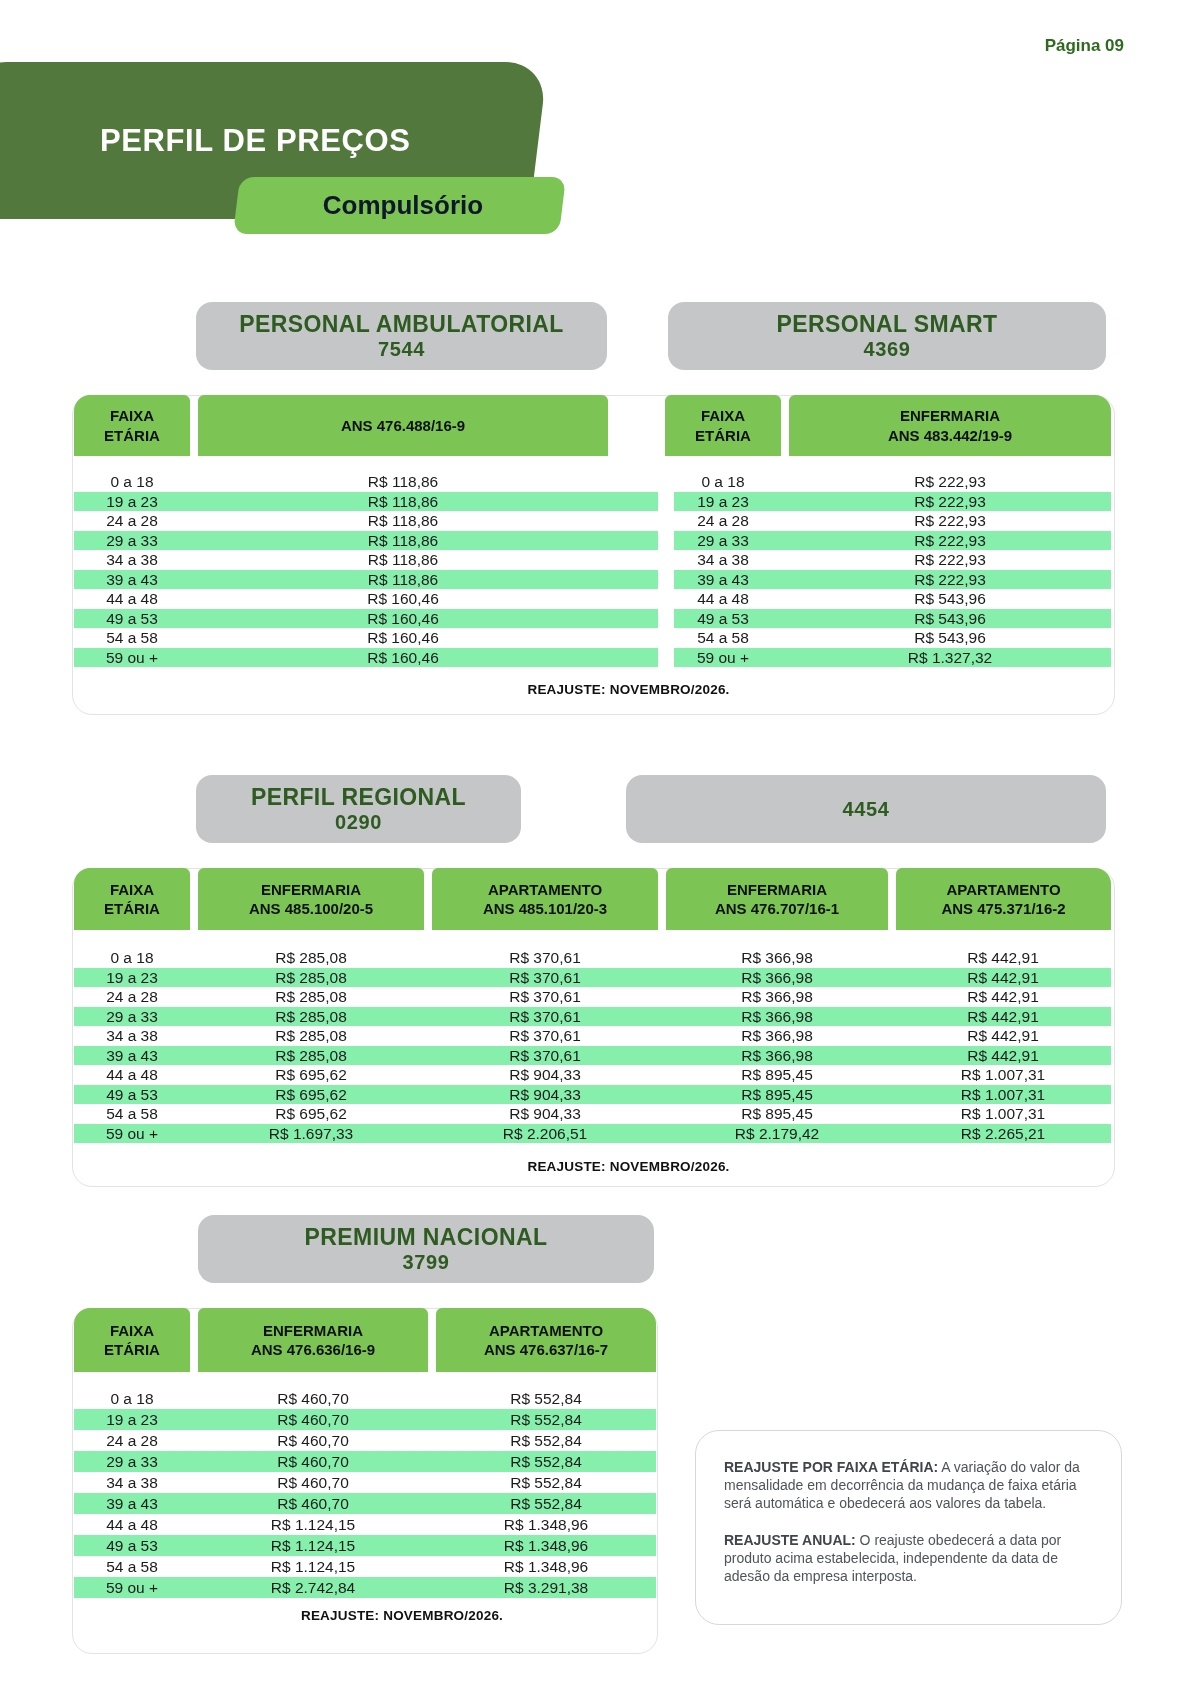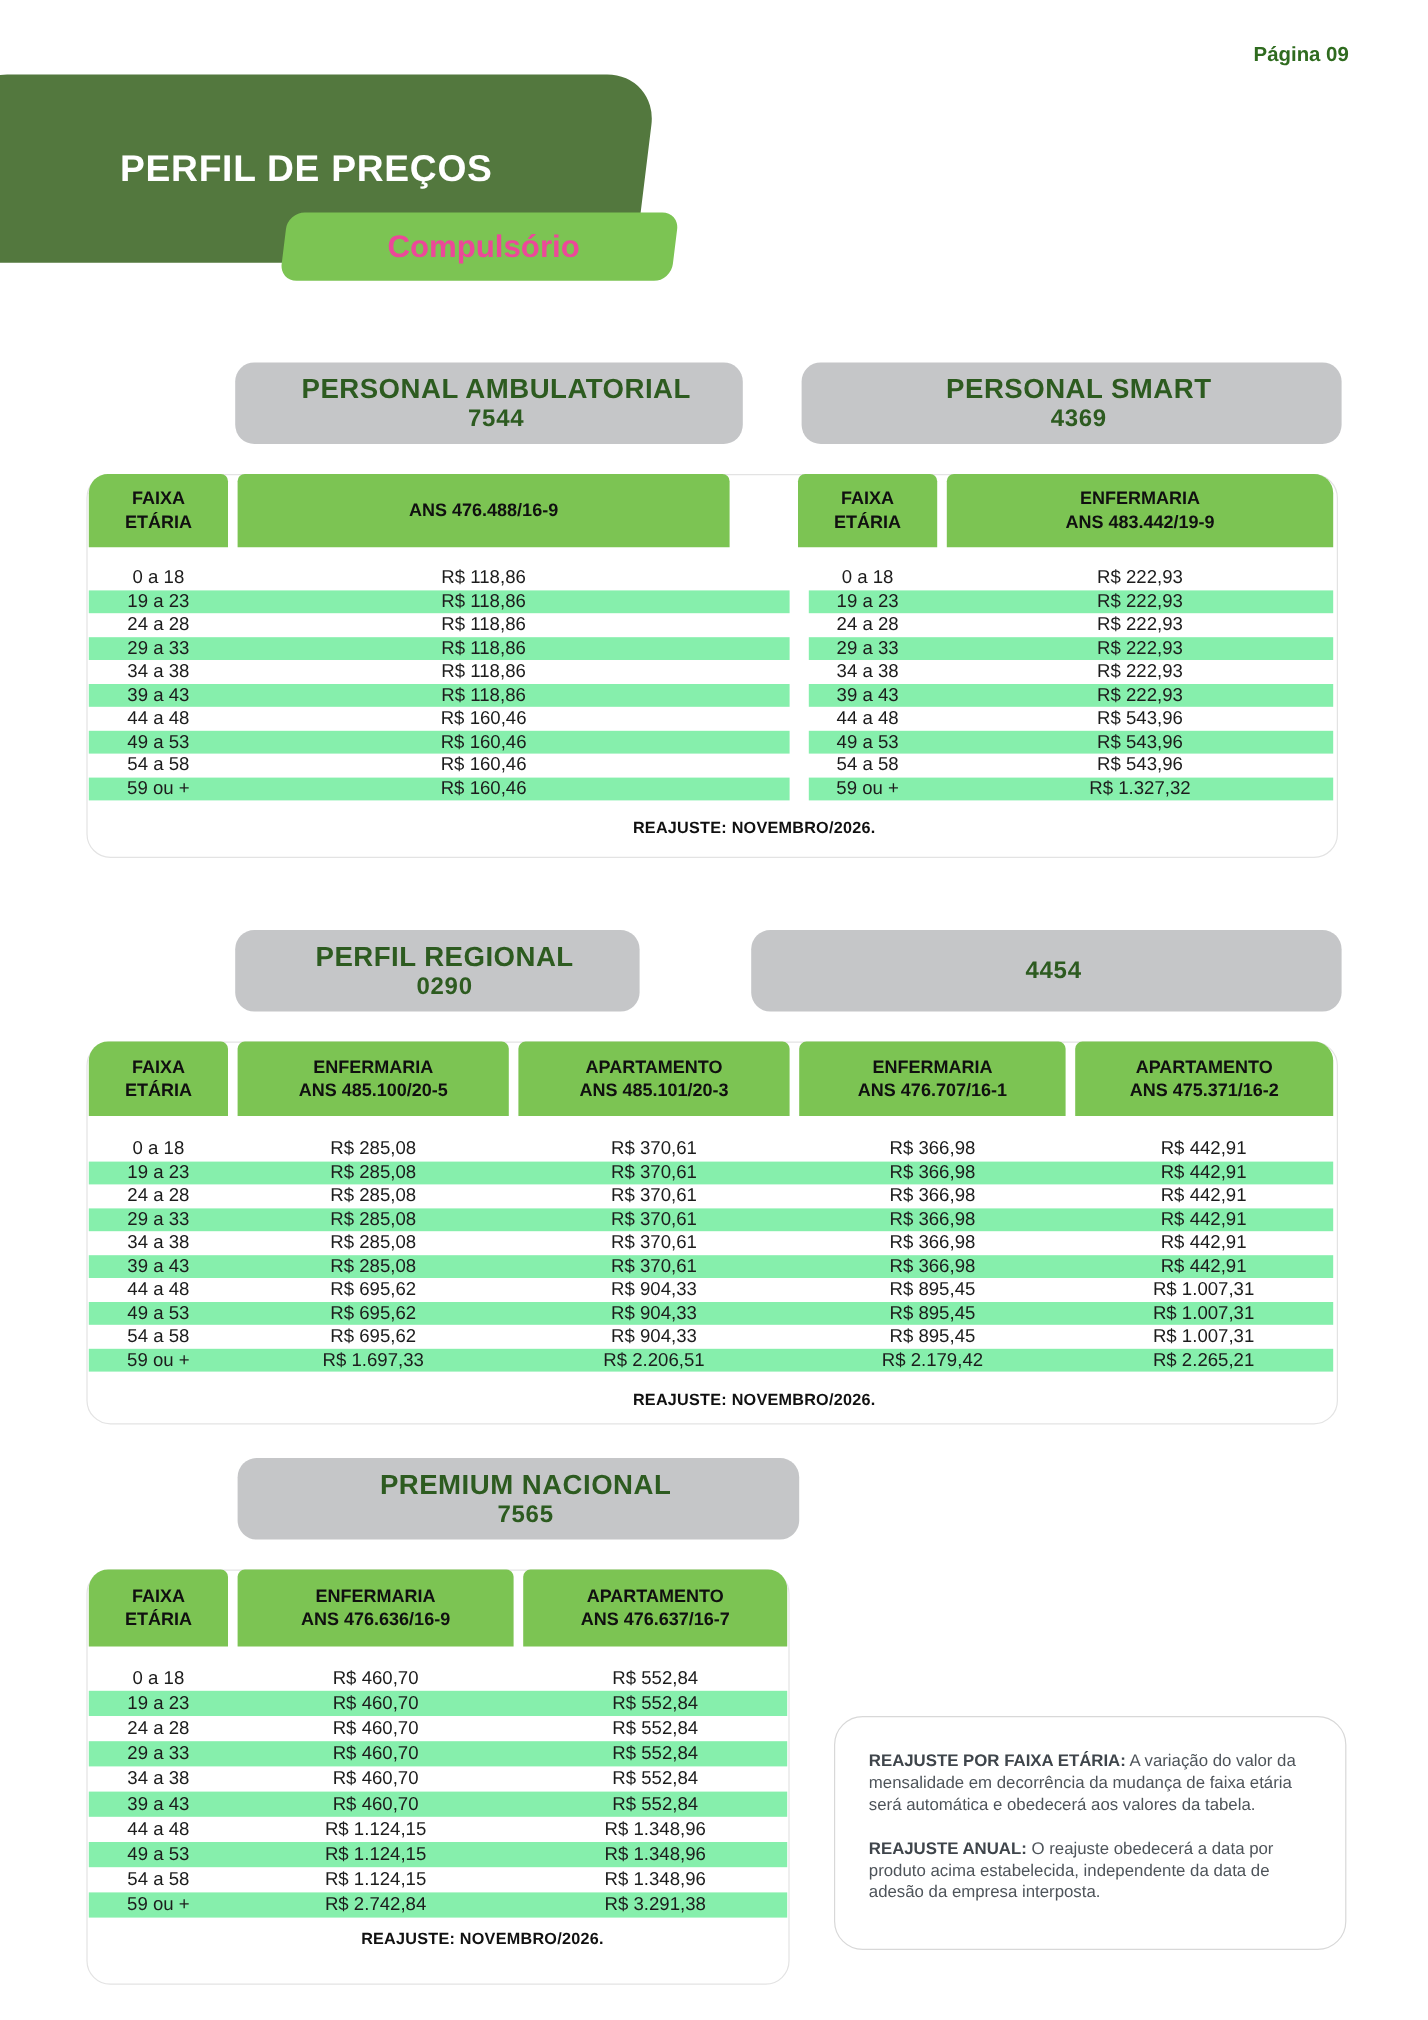--- a/index.html
+++ b/index.html
@@ -8,26 +8,26 @@
 
   
   .page-num{position:absolute;top:36px;right:66px;font-size:17px;font-weight:700;color:#2f6b1f;}
   .banner{position:absolute;left:-36px;top:62px;width:584px;height:157px;background:#53783e;
           border-radius:42px;transform:skewX(-7deg);transform-origin:50% 0;}
   .banner-title{position:absolute;left:100px;top:62px;height:157px;display:flex;align-items:center;
           color:#ffffff;font-size:31px;font-weight:700;letter-spacing:.6px;}
   .pill{position:absolute;left:240px;top:177px;width:326px;height:57px;background:#7cc453;
           border-radius:14px;transform:skewX(-7deg);transform-origin:50% 0;}
   .pill-label{position:absolute;left:240px;top:177px;width:326px;height:57px;display:flex;
-          align-items:center;justify-content:center;color:#ec4899;font-size:26px;font-weight:700;}
+          align-items:center;justify-content:center;color:#0f172a;font-size:26px;font-weight:700;}
 
   
   .card{position:absolute;background:#ffffff;border:1.5px solid #e3e3e3;border-radius:20px;}
   .graybox{position:absolute;height:68px;background:#c5c6c8;border-radius:16px;
-          display:flex;flex-direction:column;align-items:center;justify-content:center;line-height:1.12;padding-left:12px;}
+          display:flex;flex-direction:column;align-items:center;justify-content:center;line-height:1.12;}
   .graybox .gname{font-size:23px;font-weight:700;color:#2d5b20;letter-spacing:.4px;}
   .graybox .gcode{font-size:20px;font-weight:700;color:#2d5b20;letter-spacing:.6px;}
 
   .hcell{position:absolute;background:#7cc453;display:flex;align-items:center;justify-content:center;
          text-align:center;font-size:15px;font-weight:700;color:#101010;line-height:1.3;
          white-space:pre-line;border-radius:6px 6px 0 0;}
   .hcell.rtl{border-top-left-radius:16px;}
   .hcell.rtr{border-top-right-radius:16px;}
 
   .rowband{position:absolute;}
@@ -243,21 +243,21 @@
         <div class="row alt" style="height: 19.5px; line-height: 19.5px;">
           <div class="cellv" style="left: 58px;">59 ou +</div>
           <div class="cellv" style="left: 237px;">R$ 1.697,33</div>
           <div class="cellv" style="left: 471px;">R$ 2.206,51</div>
           <div class="cellv" style="left: 703px;">R$ 2.179,42</div>
           <div class="cellv" style="left: 929px;">R$ 2.265,21</div>
         </div>
       </div>
       <div class="graybox" style="left: 198px; top: 1215px; width: 456px;">
         <div class="gname">PREMIUM NACIONAL</div>
-        <div class="gcode">7565</div>
+        <div class="gcode">3799</div>
       </div>
       <div class="hcell rtl" style="left: 74px; top: 1308px; width: 116px; height: 64px;">FAIXA
 ETÁRIA</div>
       <div class="hcell" style="left: 198px; top: 1308px; width: 230px; height: 64px;">ENFERMARIA
 ANS 476.636/16-9</div>
       <div class="hcell rtr" style="left: 436px; top: 1308px; width: 220px; height: 64px;">APARTAMENTO
 ANS 476.637/16-7</div>
       <div class="rowband" style="left: 74px; top: 1388px; width: 582px;">
         <div class="row" style="height: 21px; line-height: 21px;">
           <div class="cellv" style="left: 58px;">0 a 18</div>

